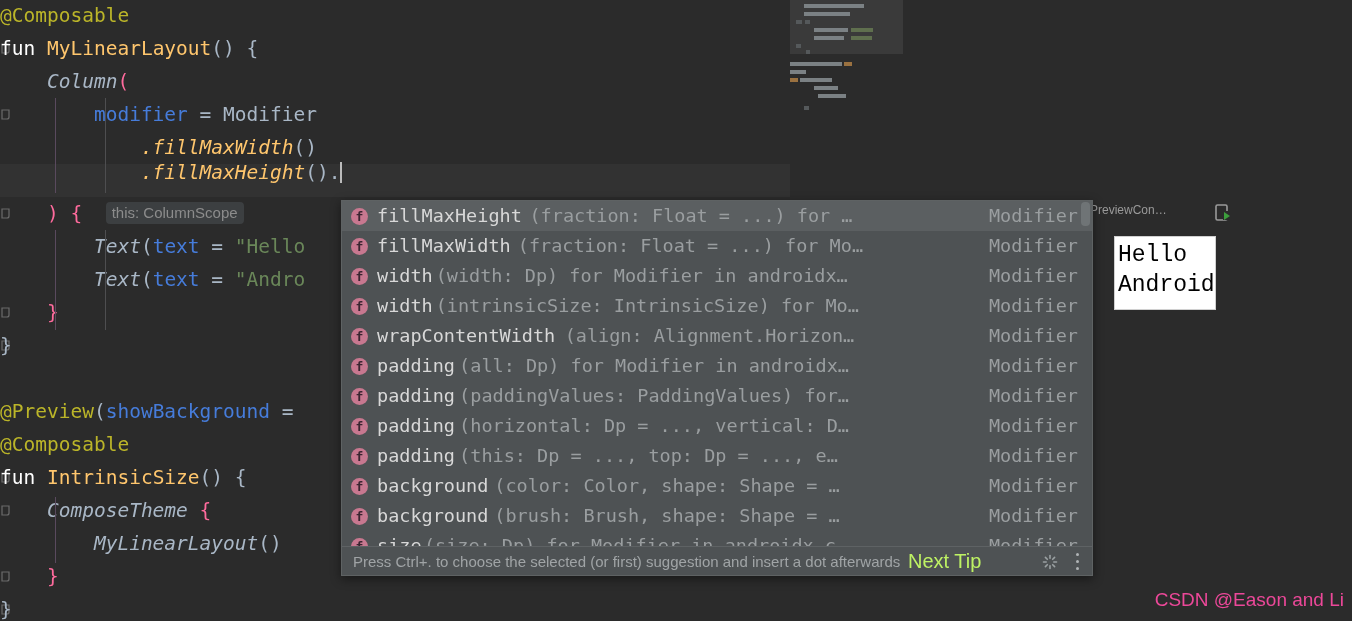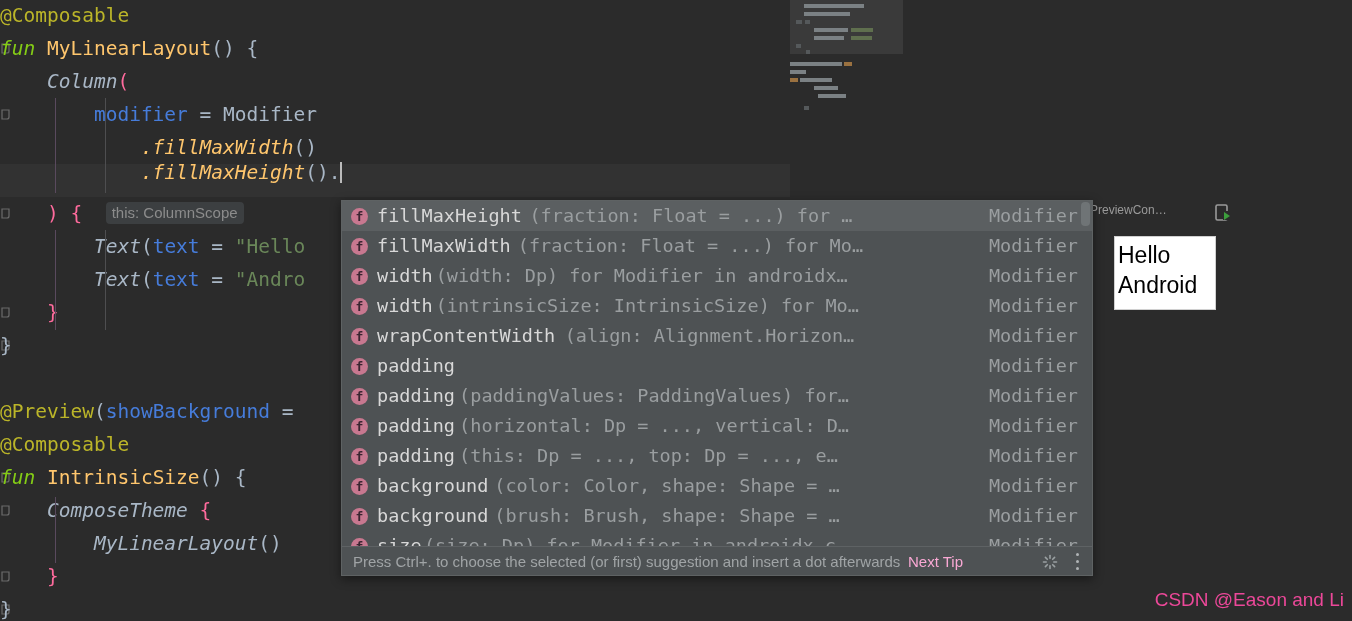--- a/index.html
+++ b/index.html
@@ -16,21 +16,21 @@
   .fold svg{display:block;}
   .code-area{position:absolute;left:0;top:0;width:905px;height:461px;}
   .line{position:absolute;left:0;width:905px;height:33px;line-height:33px;
         font-size:19.5px;white-space:pre;letter-spacing:0px;}
   .cur-line{position:absolute;left:0;width:905px;height:33px;background:#323232;}
   
   .guide{position:absolute;width:1px;background:#5a4a5e;}
   .guide2{position:absolute;width:1px;background:#4e4e50;}
   
   .t-ann{color:#bbb529;}
-  .t-kw{color:#84cc16;font-style:italic;}
+  .t-kw{color:#ffffff;}
   .t-fnname{color:#ffc66d;}
   .t-plain{color:#a9b7c6;}
   .t-named{color:#467cda;}
   .t-pink{color:#ff6b9d;}
   .t-str{color:#6a8759;}
   .t-ital{font-style:italic;}
   .t-fncall{color:#a9b7c6;font-style:italic;}
   .hint-chip{
     display:inline-block;background:#3c3f41;color:#8c8c8c;
     font-family:"Liberation Sans",sans-serif;font-size:15px;font-style:normal;
@@ -48,21 +48,21 @@
   #editor-vsep{position:absolute;left:903px;top:0;width:2px;height:621px;background:#2b2b2b;}
 
   
   #preview{position:absolute;left:905px;top:0;width:447px;height:621px;background:#2b2b2b;}
   .pv-scroll{position:absolute;left:0px;top:200px;width:9px;height:40px;background:#4a4a4a;border-radius:4px;}
   .pv-title{position:absolute;left:1090px;top:203px;font-family:"Liberation Sans",sans-serif;
             font-size:12px;color:#9a9a9a;}
   .pv-run{position:absolute;left:1214px;top:203px;width:20px;height:20px;}
   .pv-frame{position:absolute;left:1114px;top:236px;width:102px;height:74px;background:#ffffff;
             border:1px solid #d0d0d0;box-sizing:border-box;}
-  .pv-text{font-family:Liberation Sans, sans-serif;font-size:23px;color:#000;
+  .pv-text{font-family:Liberation Mono, monospace;font-size:23px;color:#000;
            line-height:30px;padding-left:3px;padding-top:3px;}
   .watermark{position:absolute;right:8px;bottom:10px;font-family:"Liberation Sans",sans-serif;
              font-size:19px;color:#ec4899;}
 
   
   #popup{position:absolute;left:341px;top:200px;width:752px;height:376px;
          background:#4e5254;border:1px solid #5e6263;box-sizing:border-box;
          box-shadow:0 3px 10px rgba(0,0,0,.45);overflow:hidden;}
   #popup-list{position:absolute;left:0;top:0;width:750px;height:345px;overflow:hidden;}
   .ac-row{position:relative;height:30px;line-height:30px;white-space:nowrap;overflow:hidden;}
@@ -72,21 +72,21 @@
            font-size:13px;font-weight:bold;text-align:center;line-height:17px;}
   .ac-name{position:absolute;left:35px;top:0;font-size:18.5px;color:#d8d8d8;}
   .ac-sig{position:absolute;top:0;font-size:18.5px;color:#9a9ea0;}
   .ac-type{position:absolute;right:14px;top:0;font-size:18.5px;color:#9a9ea0;}
   .ac-scrollbar{position:absolute;right:2px;top:1px;width:9px;height:24px;background:#6f7476;border-radius:4px;}
   .ac-sep{position:absolute;left:0;top:345px;width:750px;height:1px;background:#5e6264;}
   #popup-status{position:absolute;left:0;top:346px;width:750px;height:29px;background:#4e5254;}
   .st-text{position:absolute;left:11px;top:0;line-height:29px;font-family:"Liberation Sans",sans-serif;
            font-size:15px;color:#a0a4a6;}
   .st-link{position:absolute;top:0;line-height:29px;font-family:"Liberation Sans",sans-serif;
-           font-size:15px;color:#f9a8d4;cursor:pointer;}
+           font-size:20px;color:#bef264;cursor:pointer;}
   .st-spinner{position:absolute;right:34px;top:7px;width:16px;height:16px;}
   .st-kebab{position:absolute;right:12px;top:6px;width:4px;height:18px;}
   .st-kebab i{display:block;width:3px;height:3px;background:#b0b4b6;border-radius:50%;margin-bottom:4px;}
 </style>
 </head>
 <body>
 
 <div id="editor">
   <div class="gutter-col" id="gutter">
       <div class="fold" style="top: 43px;">
@@ -232,20 +232,21 @@
       </div>
       <div class="ac-row">
         <div class="ac-icon">f</div>
         <span class="ac-name">wrapContentWidth</span>
         <span class="ac-sig" style="left: 222.68px;">(align: Alignment.Horizon…</span>
         <span class="ac-type">Modifier</span>
       </div>
       <div class="ac-row">
         <div class="ac-icon">f</div>
         <span class="ac-name">padding</span>
+        <span class="ac-sig" style="left: 117.11px;">(all: Dp) for Modifier in androidx…</span>
         <span class="ac-type">Modifier</span>
       </div>
       <div class="ac-row">
         <div class="ac-icon">f</div>
         <span class="ac-name">padding</span>
         <span class="ac-sig" style="left: 117.11px;">(paddingValues: PaddingValues) for…</span>
         <span class="ac-type">Modifier</span>
       </div>
       <div class="ac-row">
         <div class="ac-icon">f</div>

